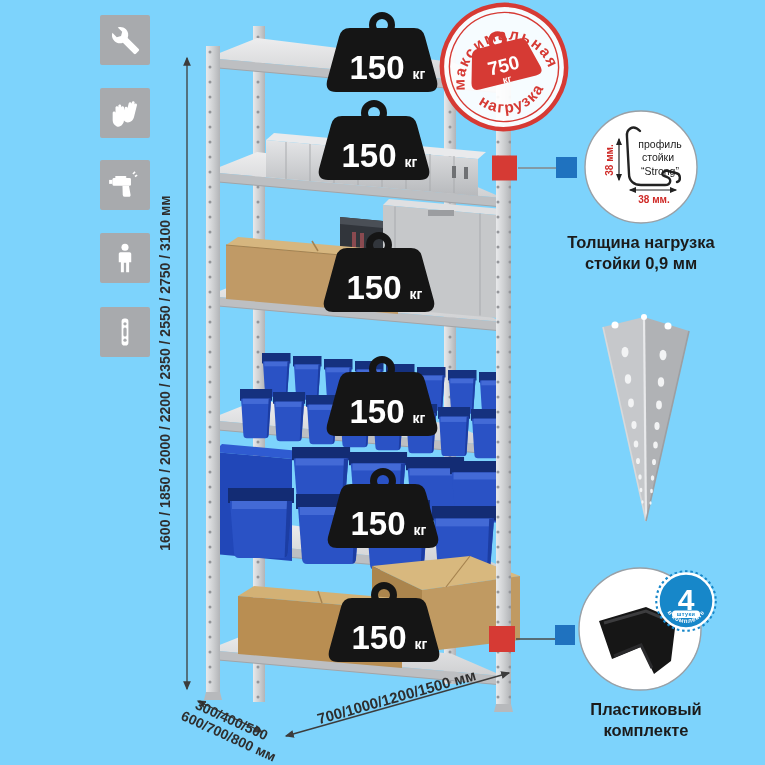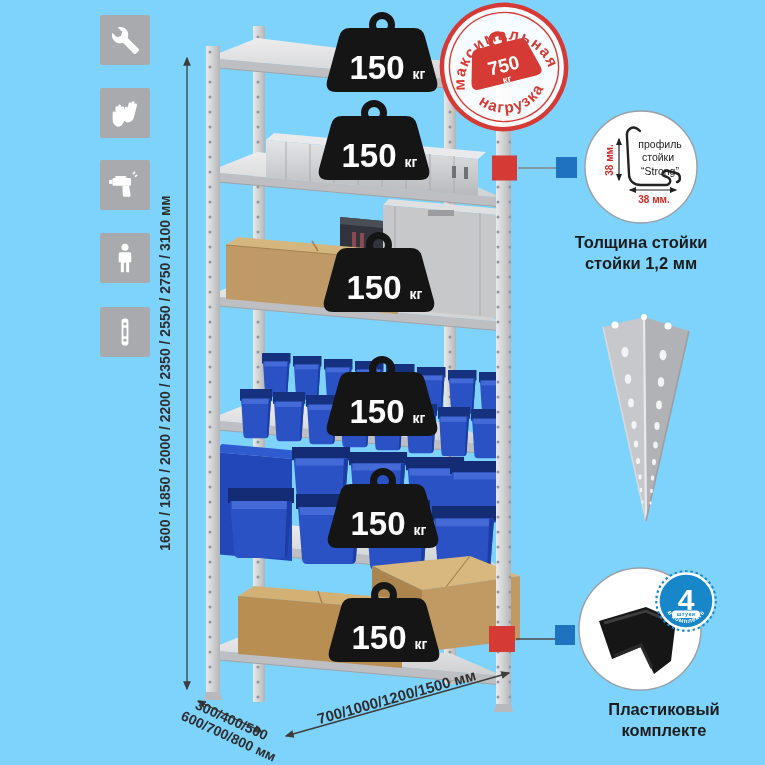--- a/index.html
+++ b/index.html
@@ -357,21 +357,21 @@
         <text class="badge-num" y="9">4</text>
         <rect x="-14" y="9.5" width="28" height="7.5" rx="3.5" fill="#ffffff"></rect>
         <text class="badge-ribbon" y="15.2">штуки</text>
         <path id="bArc" d="M-20.5,7 A21.5,21.5 0 0 0 20.5,7" fill="none"></path>
         <text class="badge-arc"><textPath href="#bArc" startOffset="50%" text-anchor="middle">в комплекте</textPath></text>
       </g>
     </g>
   </svg>
 
   <div class="caption" style="left:548px;top:232px;width:186px;">
-    <div>Толщина стойки</div>
-    <div>стойки 1,2 мм</div>
+    <div>Толщина нагрузка</div>
+    <div>стойки 0,9 мм</div>
   </div>
-  <div class="caption" style="left:571px;top:699px;width:186px;">
+  <div class="caption" style="left:553px;top:699px;width:186px;">
     <div>Пластиковый</div>
     <div>комплекте</div>
   </div>
 
 </div>
 
 </body></html>

